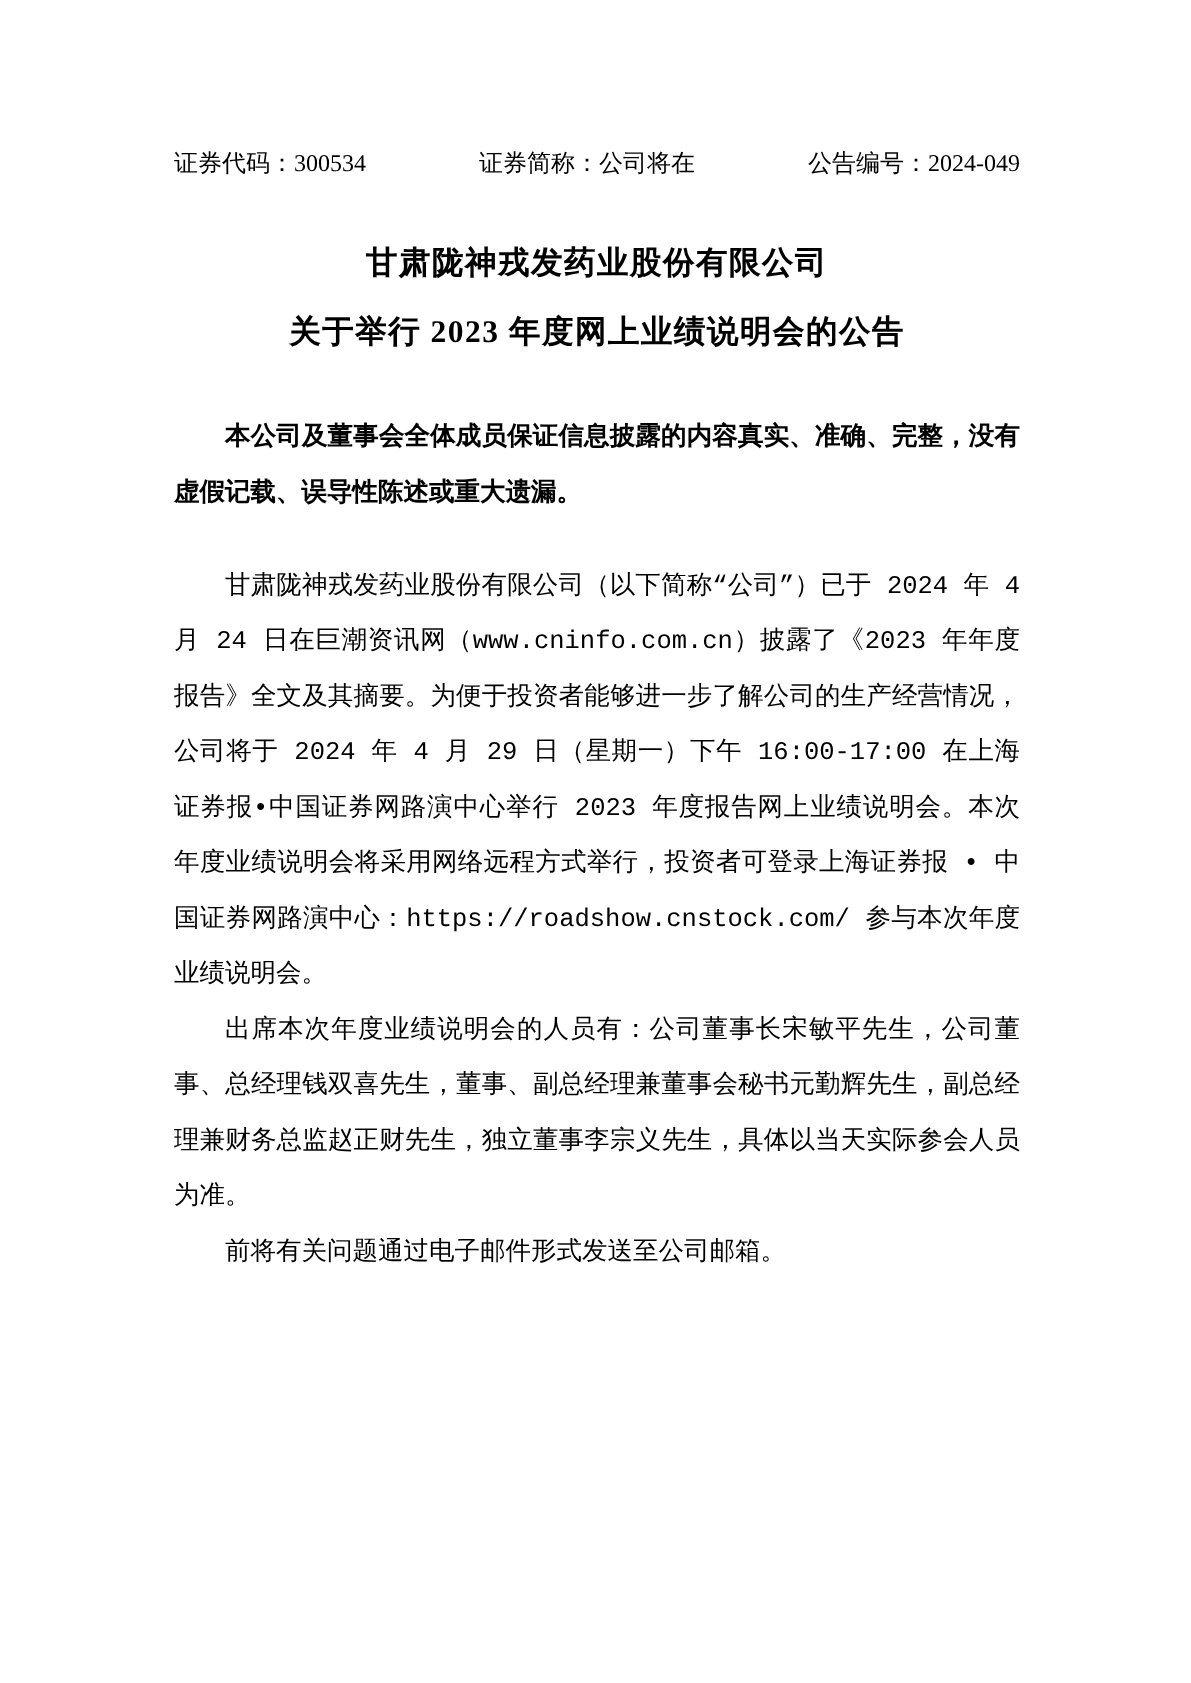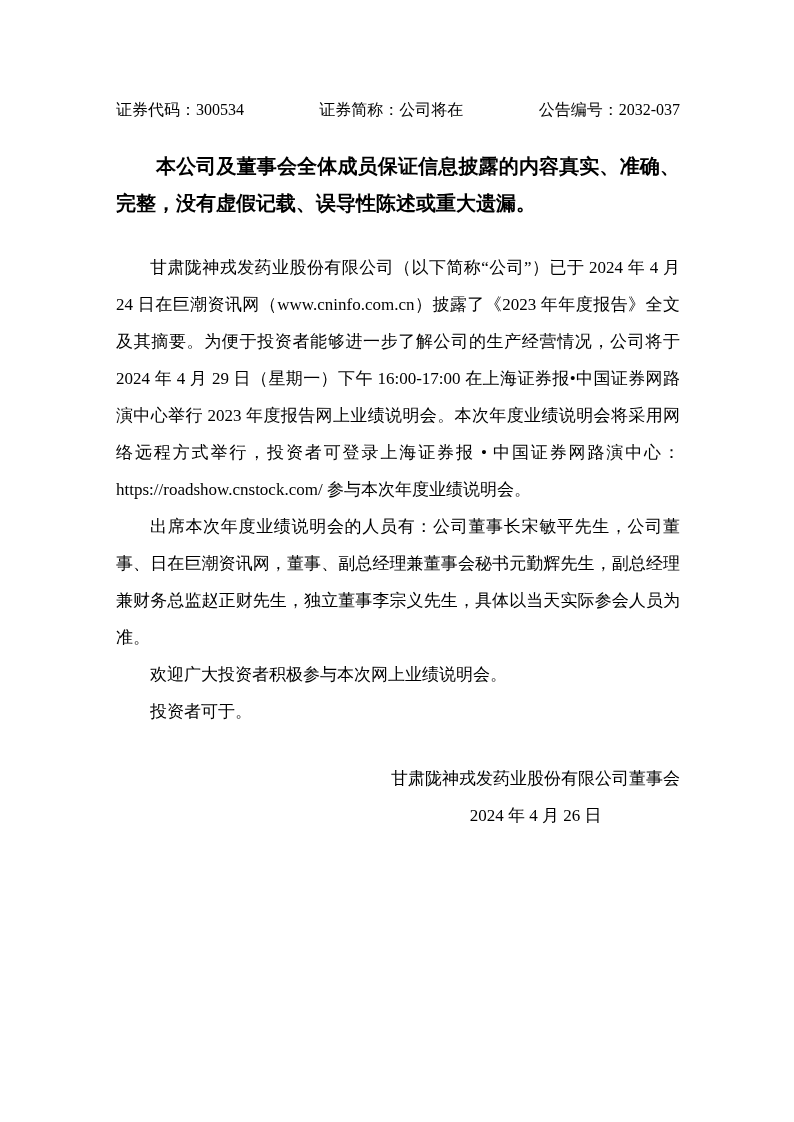--- a/index.html
+++ b/index.html
@@ -33,27 +33,28 @@
     font-weight: bold;
   }
   .title-line {
     font-size: 21px;
     line-height: 46px;
     letter-spacing: 1px;
   }
   .declaration {
     margin-top: 28px;
     font-weight: bold;
-    font-size: 20px;
+    font-size: 17px;
     line-height: 37px;
     text-indent: 2em;
     text-align: justify;
   }
   .body-block {
     margin-top: 27px;
+    font-family: Liberation Mono, monospace;
   }
   .body-block p {
     margin: 0;
     font-size: 17px;
     line-height: 37px;
     text-indent: 2em;
     text-align: justify;
   }
   .signature-block {
     margin-top: 30px;
@@ -71,30 +72,34 @@
   }
 </style>
 </head>
 <body>
 
 <div class="page">
 
   <div class="header-row">
     <span>证券代码：300534</span>
     <span>证券简称：公司将在</span>
-    <span>公告编号：2032-037</span>
+    <span>公告编号：2024-049</span>
   </div>
 
+  <div class="title-block">
+    <div class="title-line">甘肃陇神戎发药业股份有限公司</div>
+    <div class="title-line">关于举行 2023 年度网上业绩说明会的公告</div>
+  </div>
 
   <div class="declaration">本公司及董事会全体成员保证信息披露的内容真实、准确、完整，没有虚假记载、误导性陈述或重大遗漏。</div>
 
   <div class="body-block">
     <p>甘肃陇神戎发药业股份有限公司（以下简称“公司”）已于 2024 年 4 月 24 日在巨潮资讯网（www.cninfo.com.cn）披露了《2023 年年度报告》全文及其摘要。为便于投资者能够进一步了解公司的生产经营情况，公司将于 2024 年 4 月 29 日（星期一）下午 16:00-17:00 在上海证券报•中国证券网路演中心举行 2023 年度报告网上业绩说明会。本次年度业绩说明会将采用网络远程方式举行，投资者可登录上海证券报 • 中国证券网路演中心：https://roadshow.cnstock.com/ 参与本次年度业绩说明会。</p>
-    <p>出席本次年度业绩说明会的人员有：公司董事长宋敏平先生，公司董事、日在巨潮资讯网，董事、副总经理兼董事会秘书元勤辉先生，副总经理兼财务总监赵正财先生，独立董事李宗义先生，具体以当天实际参会人员为准。</p>
-    <p>欢迎广大投资者积极参与本次网上业绩说明会。</p>
+    <p>出席本次年度业绩说明会的人员有：公司董事长宋敏平先生，公司董事、总经理钱双喜先生，董事、副总经理兼董事会秘书元勤辉先生，副总经理兼财务总监赵正财先生，独立董事李宗义先生，具体以当天实际参会人员为准。</p>
+    <p>前将有关问题通过电子邮件形式发送至公司邮箱。</p>
     <p>投资者可于。</p>
   </div>
 
   <div class="signature-block">
     <div class="signature-company">甘肃陇神戎发药业股份有限公司董事会</div>
     <div class="signature-date">2024 年 4 月 26 日</div>
   </div>
 
 </div>
 

